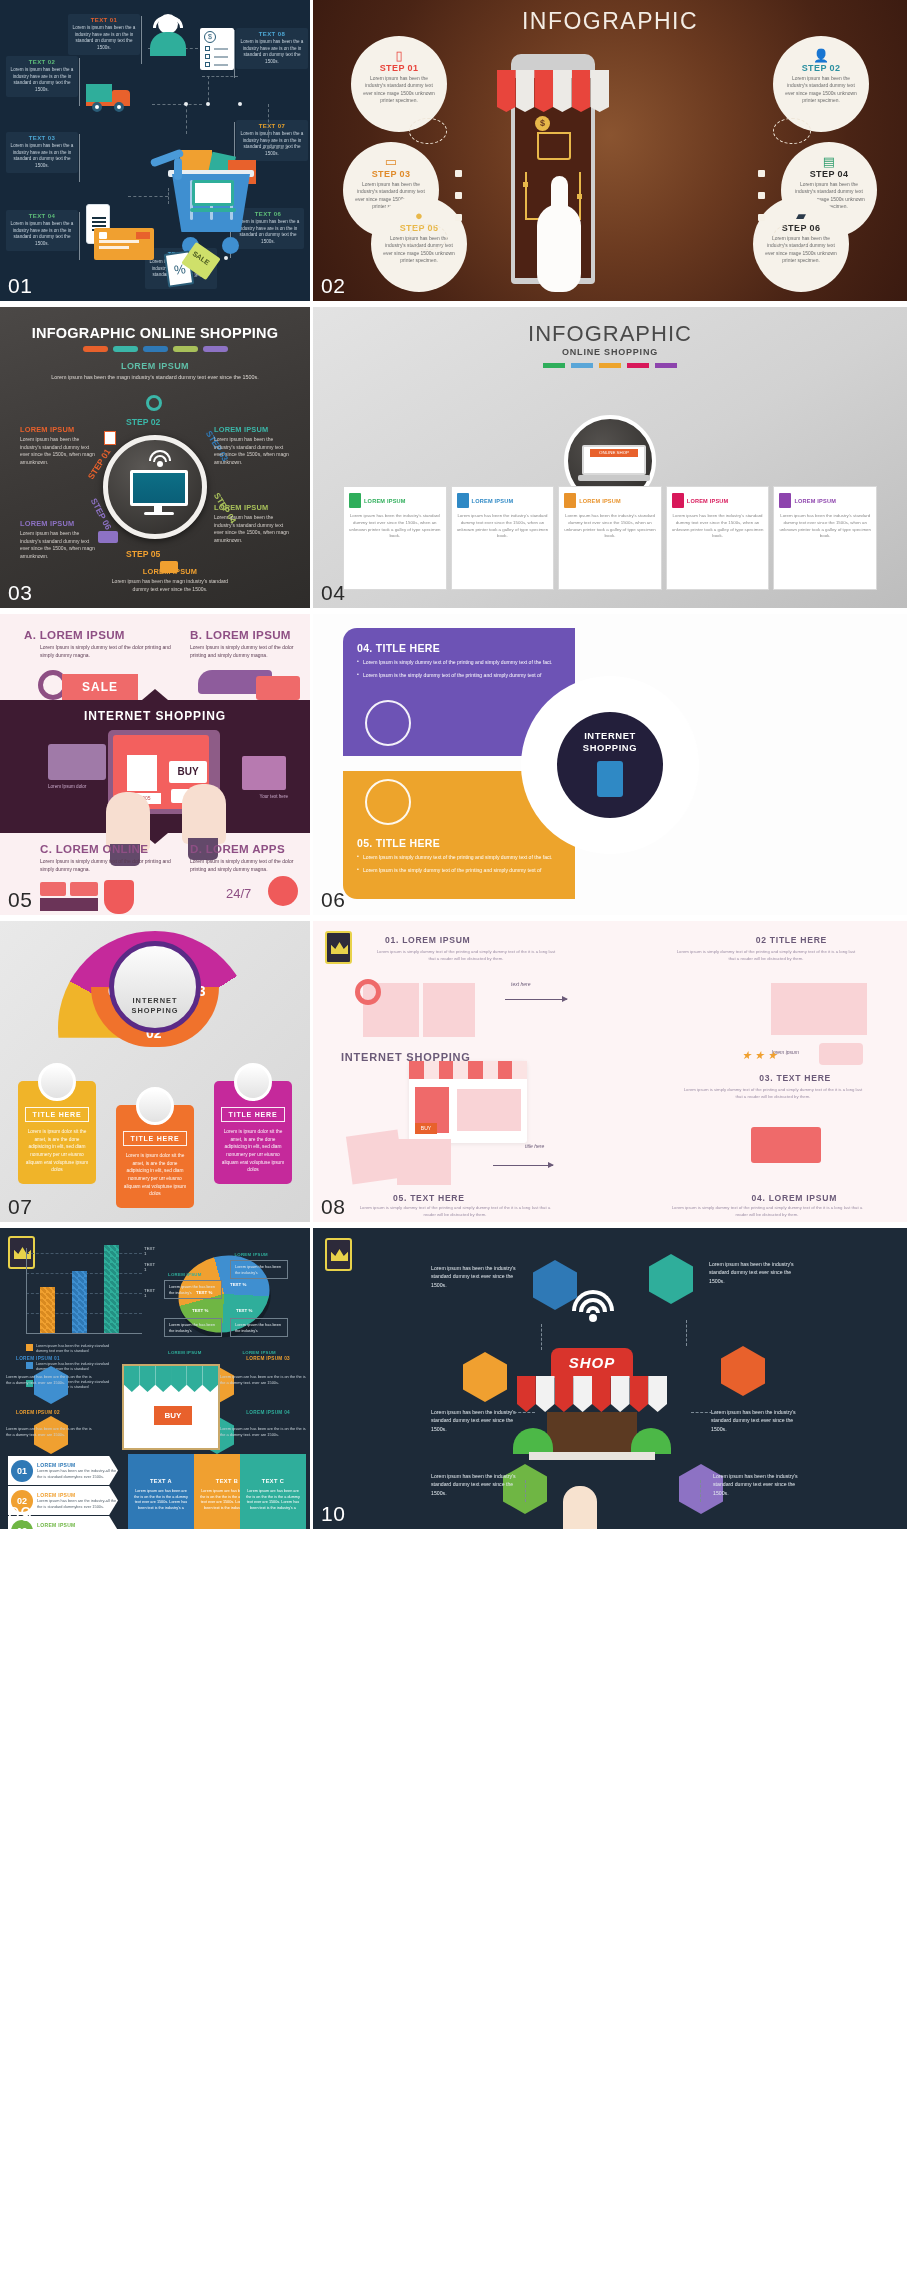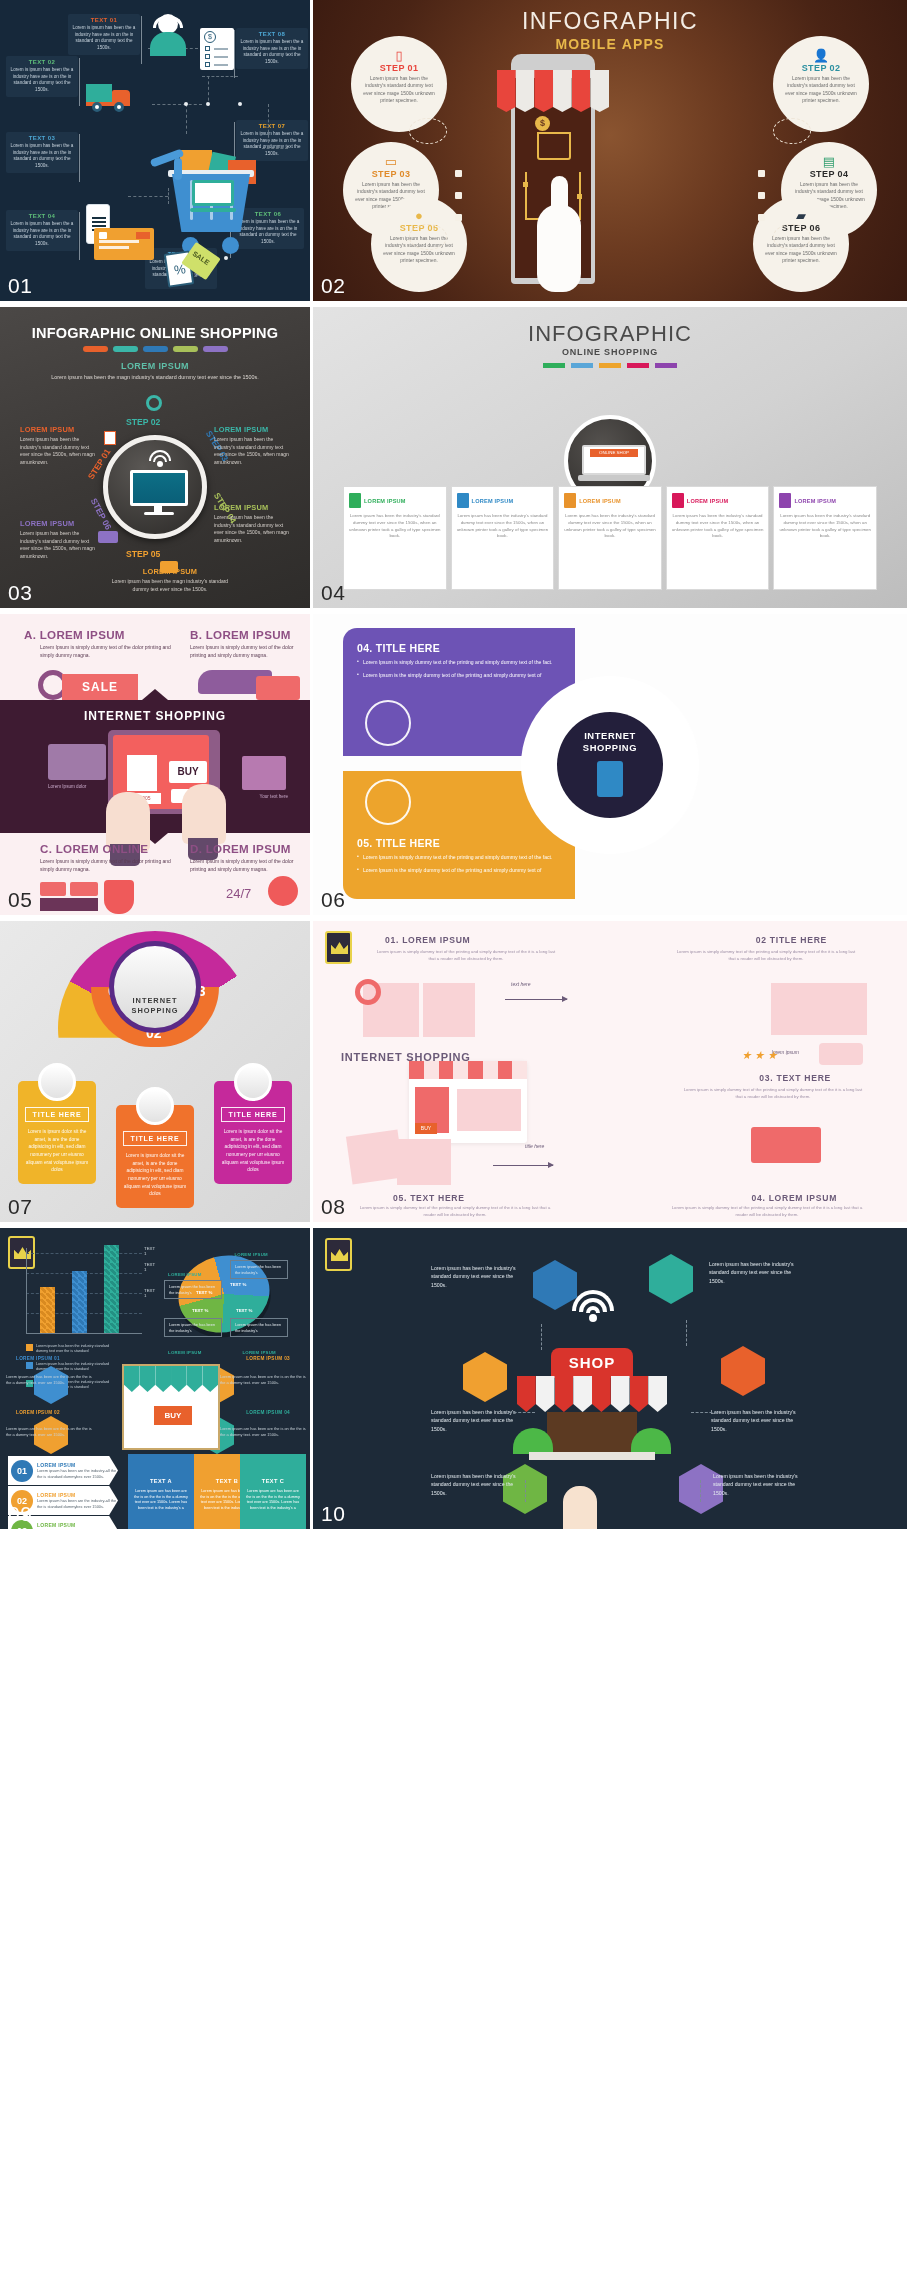--- a/index.html
+++ b/index.html
@@ -267,21 +267,21 @@
   .rib { position:absolute; width:66px; height:112px; color:#fff; text-align:center; padding:8px 6px 0;
          clip-path:polygon(0 0,100% 0,100% 100%,50% 86%,0 100%);}
   .rib b { font-size:5.6px; letter-spacing:.4px; display:block; margin-top:16px;}
   .rib p { font-size:3.8px; line-height:1.5; margin-top:5px;}
 
   
   .p10 { background:#1d2a38; }
   .hx10 { position:absolute; width:44px; height:50px; clip-path:polygon(50% 0,100% 25%,100% 75%,50% 100%,0 75%,0 25%);}
   .tx10 { position:absolute; font-size:5.2px; color:#e3eaef; line-height:1.62; width:86px;}
   .shop10 { position:absolute; left:204px; top:120px; width:150px; height:122px;}
-  .shop10 .sign { position:absolute; left:34px; top:0; width:82px; height:30px; background:#d9342c; border-radius:8px 8px 0 0; color:#fff; font-size:15px; font-weight:bold; text-align:center; line-height:30px; letter-spacing:1px;}
+  .shop10 .sign { position:absolute; left:34px; top:0; width:82px; height:30px; background:#d9342c; border-radius:8px 8px 0 0; color:#fff; font-size:15px; font-weight:bold; text-align:center; line-height:30px; letter-spacing:1px;font-style:italic;}
   .shop10 .aw10 { position:absolute; left:0; top:28px; width:150px; height:36px; display:flex;}
   .shop10 .aw10 i { flex:1; clip-path:polygon(0 0,100% 0,100% 78%,50% 100%,0 78%);}
   .shop10 .aw10 i:nth-child(odd){background:#d9342c;} .shop10 .aw10 i:nth-child(even){background:#f2f2f2;}
   .shop10 .door { position:absolute; left:30px; top:64px; width:90px; height:40px; background:#5c3a22;}
   .shop10 .base { position:absolute; left:12px; top:104px; width:126px; height:8px; background:#e8e4de;}
   .bush { position:absolute; width:40px; height:26px; background:#4cb847; border-radius:20px 20px 0 0;}
   .wifi10 { position:absolute; left:258px; top:62px; width:44px; height:34px;}
   .wifi10 i { position:absolute; left:50%; transform:translateX(-50%); border:4px solid #fff; border-bottom:none; border-radius:50% 50% 0 0/100% 100% 0 0;}
   .hand10 { position:absolute; left:250px; top:258px; width:34px; height:48px; background:#f7e2cf; border-radius:16px 16px 4px 4px;}
 </style>
@@ -411,21 +411,20 @@
         <div class="tag2">
           <span>SALE</span>
         </div>
     </div>
     <div class="pnum light">01</div>
   </div>
 
   <div class="panel p02">
     <div class="title">
       <div class="t1">INFOGRAPHIC</div>
-      <div class="t2">MOBILE APPS</div>
     </div>
 
     <div class="storefront">
       <div class="sf-phone">
           <div class="sf-screen"></div>
         </div>
       <div class="awn">
           <i></i>
           <i></i>
           <i></i>
@@ -650,21 +649,21 @@
     <div class="ic5" style="left:48px;top:170px;font-size:4.6px;color:#c8a8c8;">Lorem Ipsum dolor</div>
     <div class="ic5" style="right:24px;top:142px;width:44px;height:34px;background:#b77ab0;border-radius:2px;"></div>
     <div class="ic5" style="right:22px;top:180px;font-size:4.6px;color:#c8a8c8;">Your text here</div>
     <div class="hand5" style="left:106px;top:178px;"></div>
       <div class="cuff" style="left:110px;top:230px;"></div>
     <div class="hand5" style="left:182px;top:170px;"></div>
       <div class="cuff" style="left:188px;top:224px;"></div>
 
     <div class="ph5" style="left:40px;top:228px;">C. LOREM ONLINE</div>
     <div class="pp5" style="left:40px;top:244px;">Lorem Ipsum is simply dummy text of the dolor printing and simply dummy magna.</div>
-    <div class="ph5" style="left:190px;top:228px;">D. LOREM IPSUM</div>
+    <div class="ph5" style="left:190px;top:228px;">D. LOREM APPS</div>
     <div class="pp5" style="left:190px;top:244px;width:116px;">Lorem Ipsum is simply dummy text of the dolor printing and simply dummy magna.</div>
 
     <div class="ic5" style="left:40px;top:268px;width:26px;height:14px;background:#ef6a6a;border-radius:2px;"></div>
     <div class="ic5" style="left:70px;top:268px;width:28px;height:14px;background:#ef6a6a;border-radius:2px;"></div>
     <div class="ic5" style="left:40px;top:284px;width:58px;height:13px;background:#6b3458;"></div>
     <div class="ic5" style="left:104px;top:266px;width:30px;height:34px;background:#ef5a5a;border-radius:4px 4px 14px 14px;"></div>
     <div class="ic5" style="left:226px;top:272px;font-size:13px;color:#8e4f84;">24/7</div>
     <div class="ic5" style="left:268px;top:262px;width:30px;height:30px;border-radius:50%;background:#ef5a5a;"></div>
     <div class="pnum dark">05</div>
   </div>

